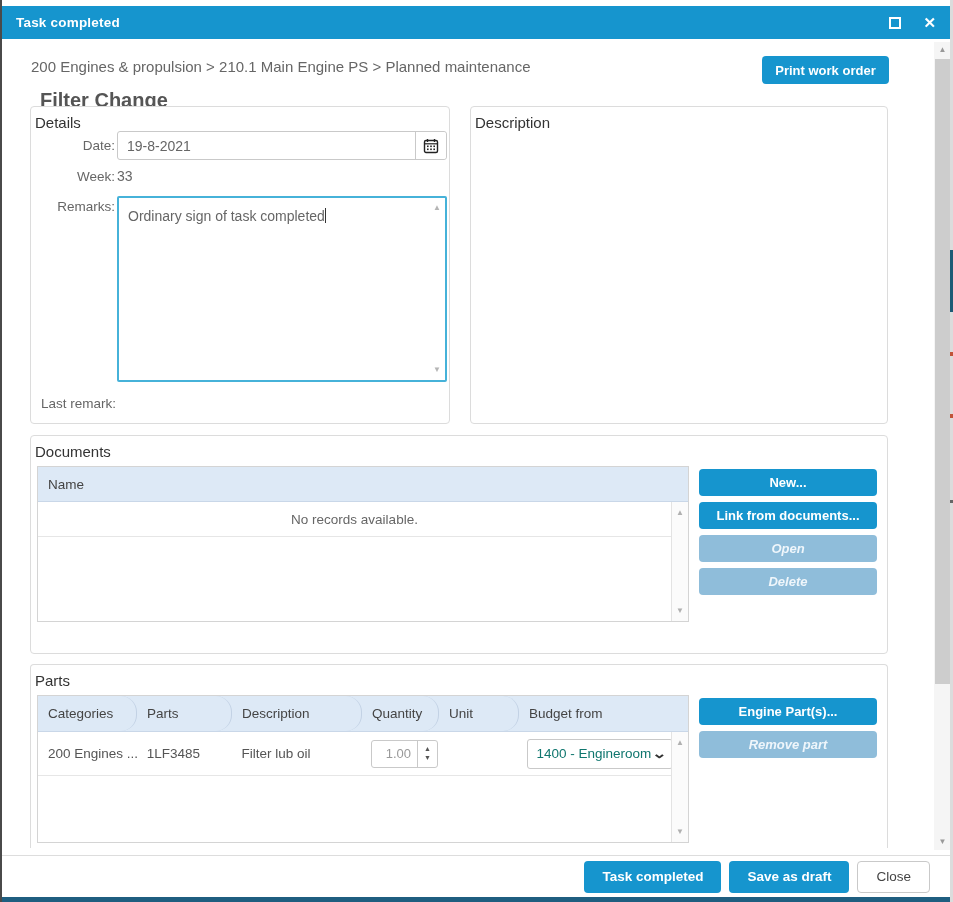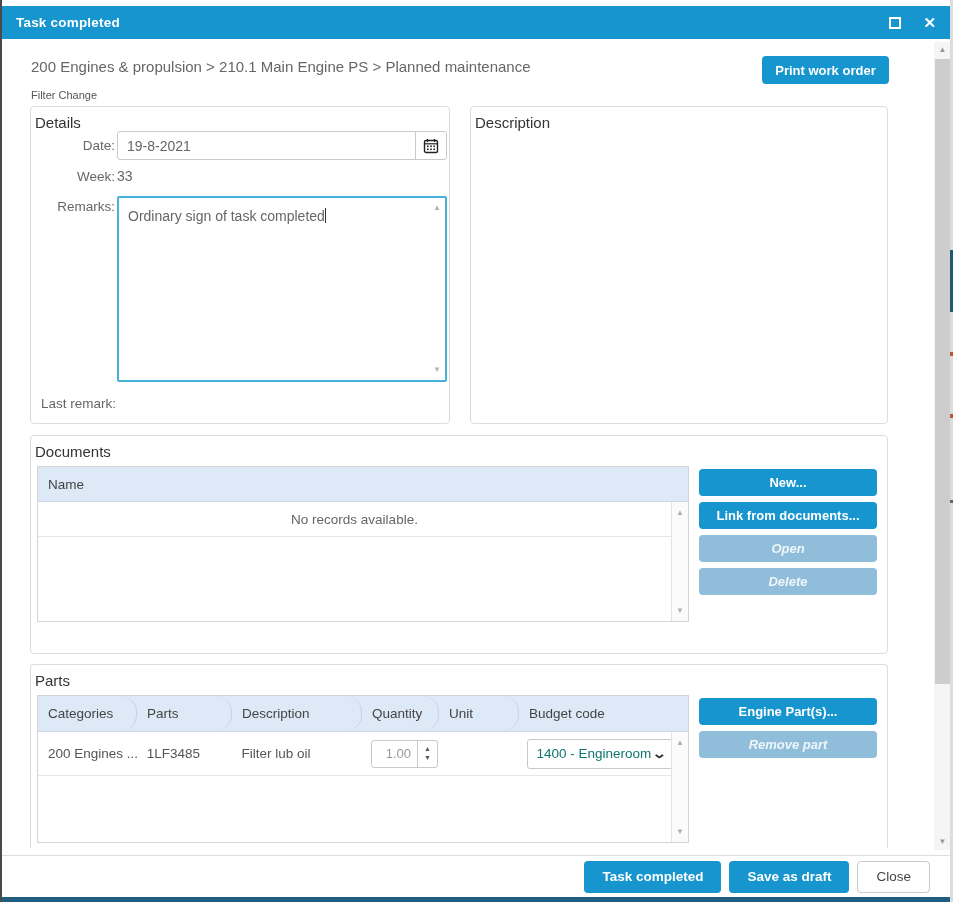--- a/index.html
+++ b/index.html
@@ -28,21 +28,21 @@
   
   .breadcrumb { position:absolute; left:31px; top:58px; font-size:15px; color:#666; }
   .btn {
     background:#1695ce; color:#fff; font-weight:bold; font-size:13px;
     border:none; border-radius:4px; cursor:pointer;
     font-family:"Liberation Sans", sans-serif;
     display:flex; align-items:center; justify-content:center;
   }
   .btn.disabled { background:#8fbdda; color:#eff6fb; cursor:default;font-style:italic; }
   .print-btn { position:absolute; left:762px; top:56px; width:127px; height:28px; }
-  .task-title { position:absolute; left:31px; top:89px; font-size:11px; font-weight:normal; color:#555; }
+  .task-title { position:absolute; left:40px; top:89px; font-size:20px; font-weight:bold; color:#555; }
 
   
   .panel { position:absolute; border:1px solid #dcdcdc; border-radius:4px; background:#fff; }
   .panel-title { position:absolute; left:4px; top:7px; font-size:15px; color:#333; }
   .panel-details { left:30px; top:106px; width:420px; height:318px; }
   .panel-description { left:470px; top:106px; width:418px; height:318px; }
   .panel-documents { left:30px; top:435px; width:858px; height:219px; }
   .panel-parts { left:30px; top:664px; width:858px; height:184px; border-bottom:none; border-bottom-left-radius:0; border-bottom-right-radius:0; }
 
   
@@ -197,21 +197,21 @@
 <div class="panel panel-parts">
   <div class="panel-title">Parts</div>
 
   <div class="grid parts-grid">
     <div class="grid-header">
       <div class="hcell" style="width:99px;">Categories</div>
       <div class="hcell" style="width:95px;">Parts</div>
       <div class="hcell" style="width:130px;">Description</div>
       <div class="hcell" style="width:77px;">Quantity</div>
       <div class="hcell" style="width:80px;">Unit</div>
-      <div class="hcell" style="width:154px;">Budget code</div>
+      <div class="hcell" style="width:154px;">Budget from</div>
     </div>
 
     <div class="parts-row">
       <div class="pcell" style="width:99px;">200 Engines ...</div>
       <div class="pcell" style="width:95px;">1LF3485</div>
       <div class="pcell" style="width:130px;">Filter lub oil</div>
       <div class="pcell" style="width:77px;">
         <div class="qty-wrap">
           <span class="qty-input">1.00</span>
           <span class="qty-spin">

